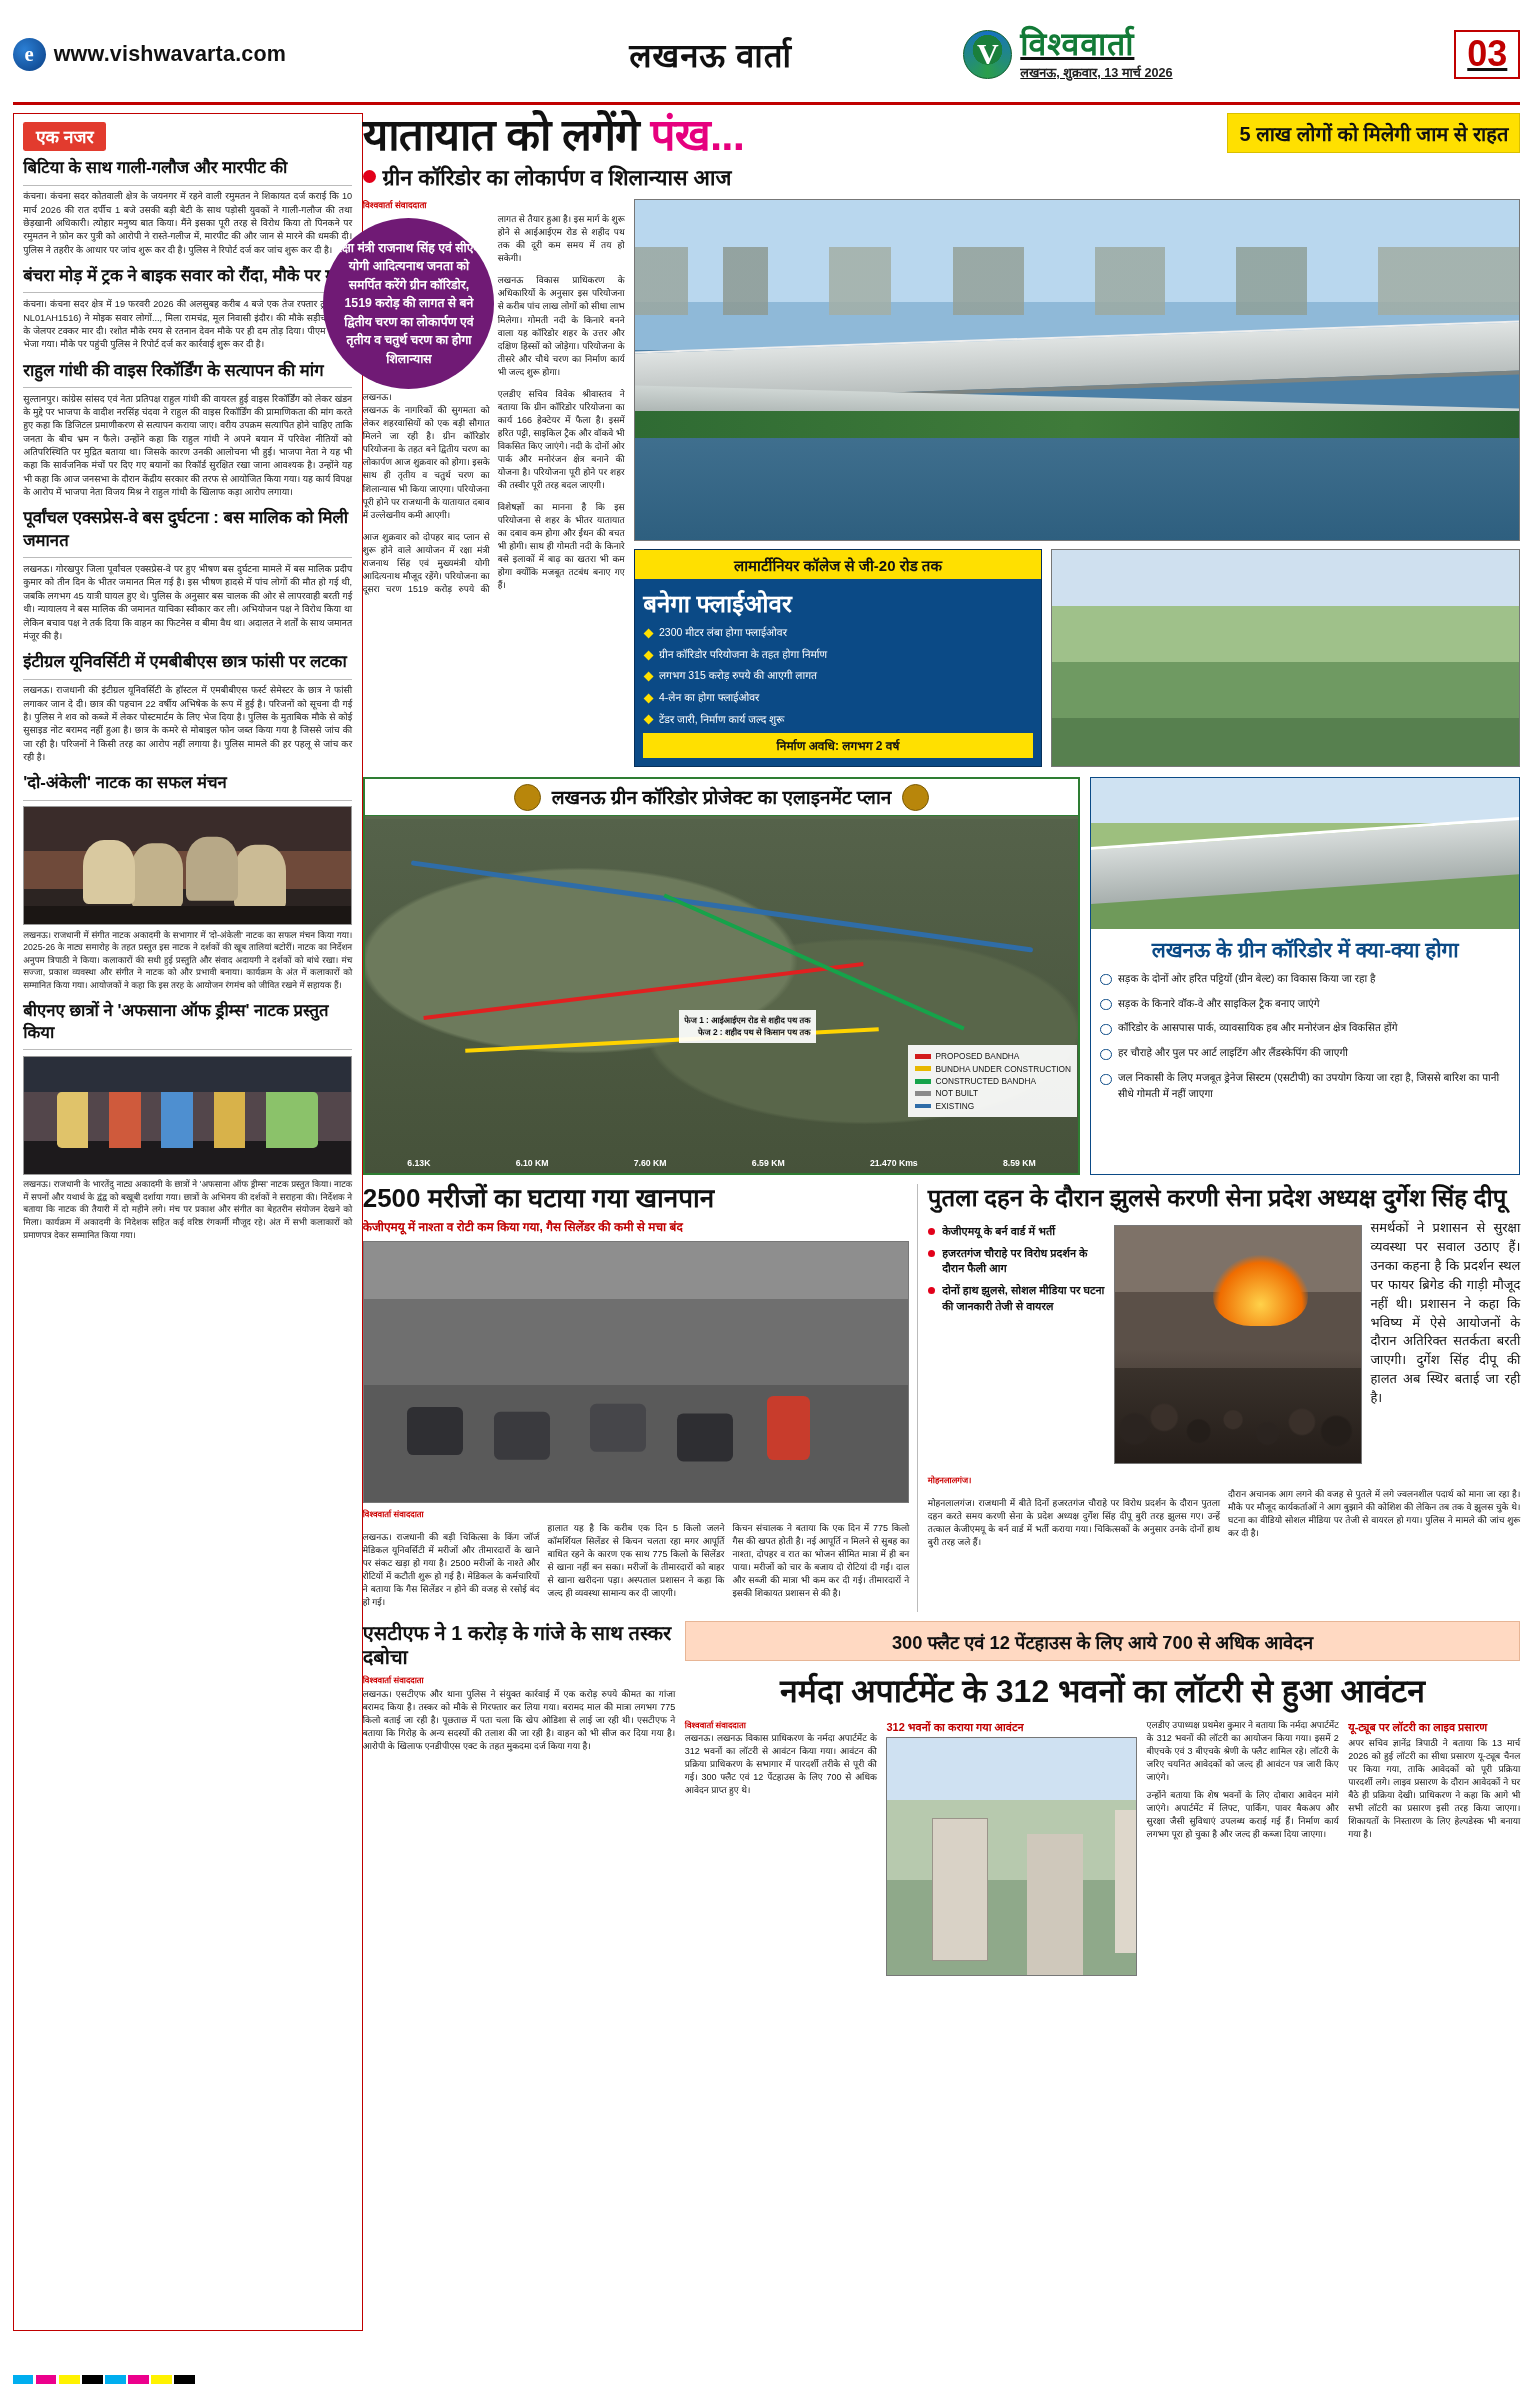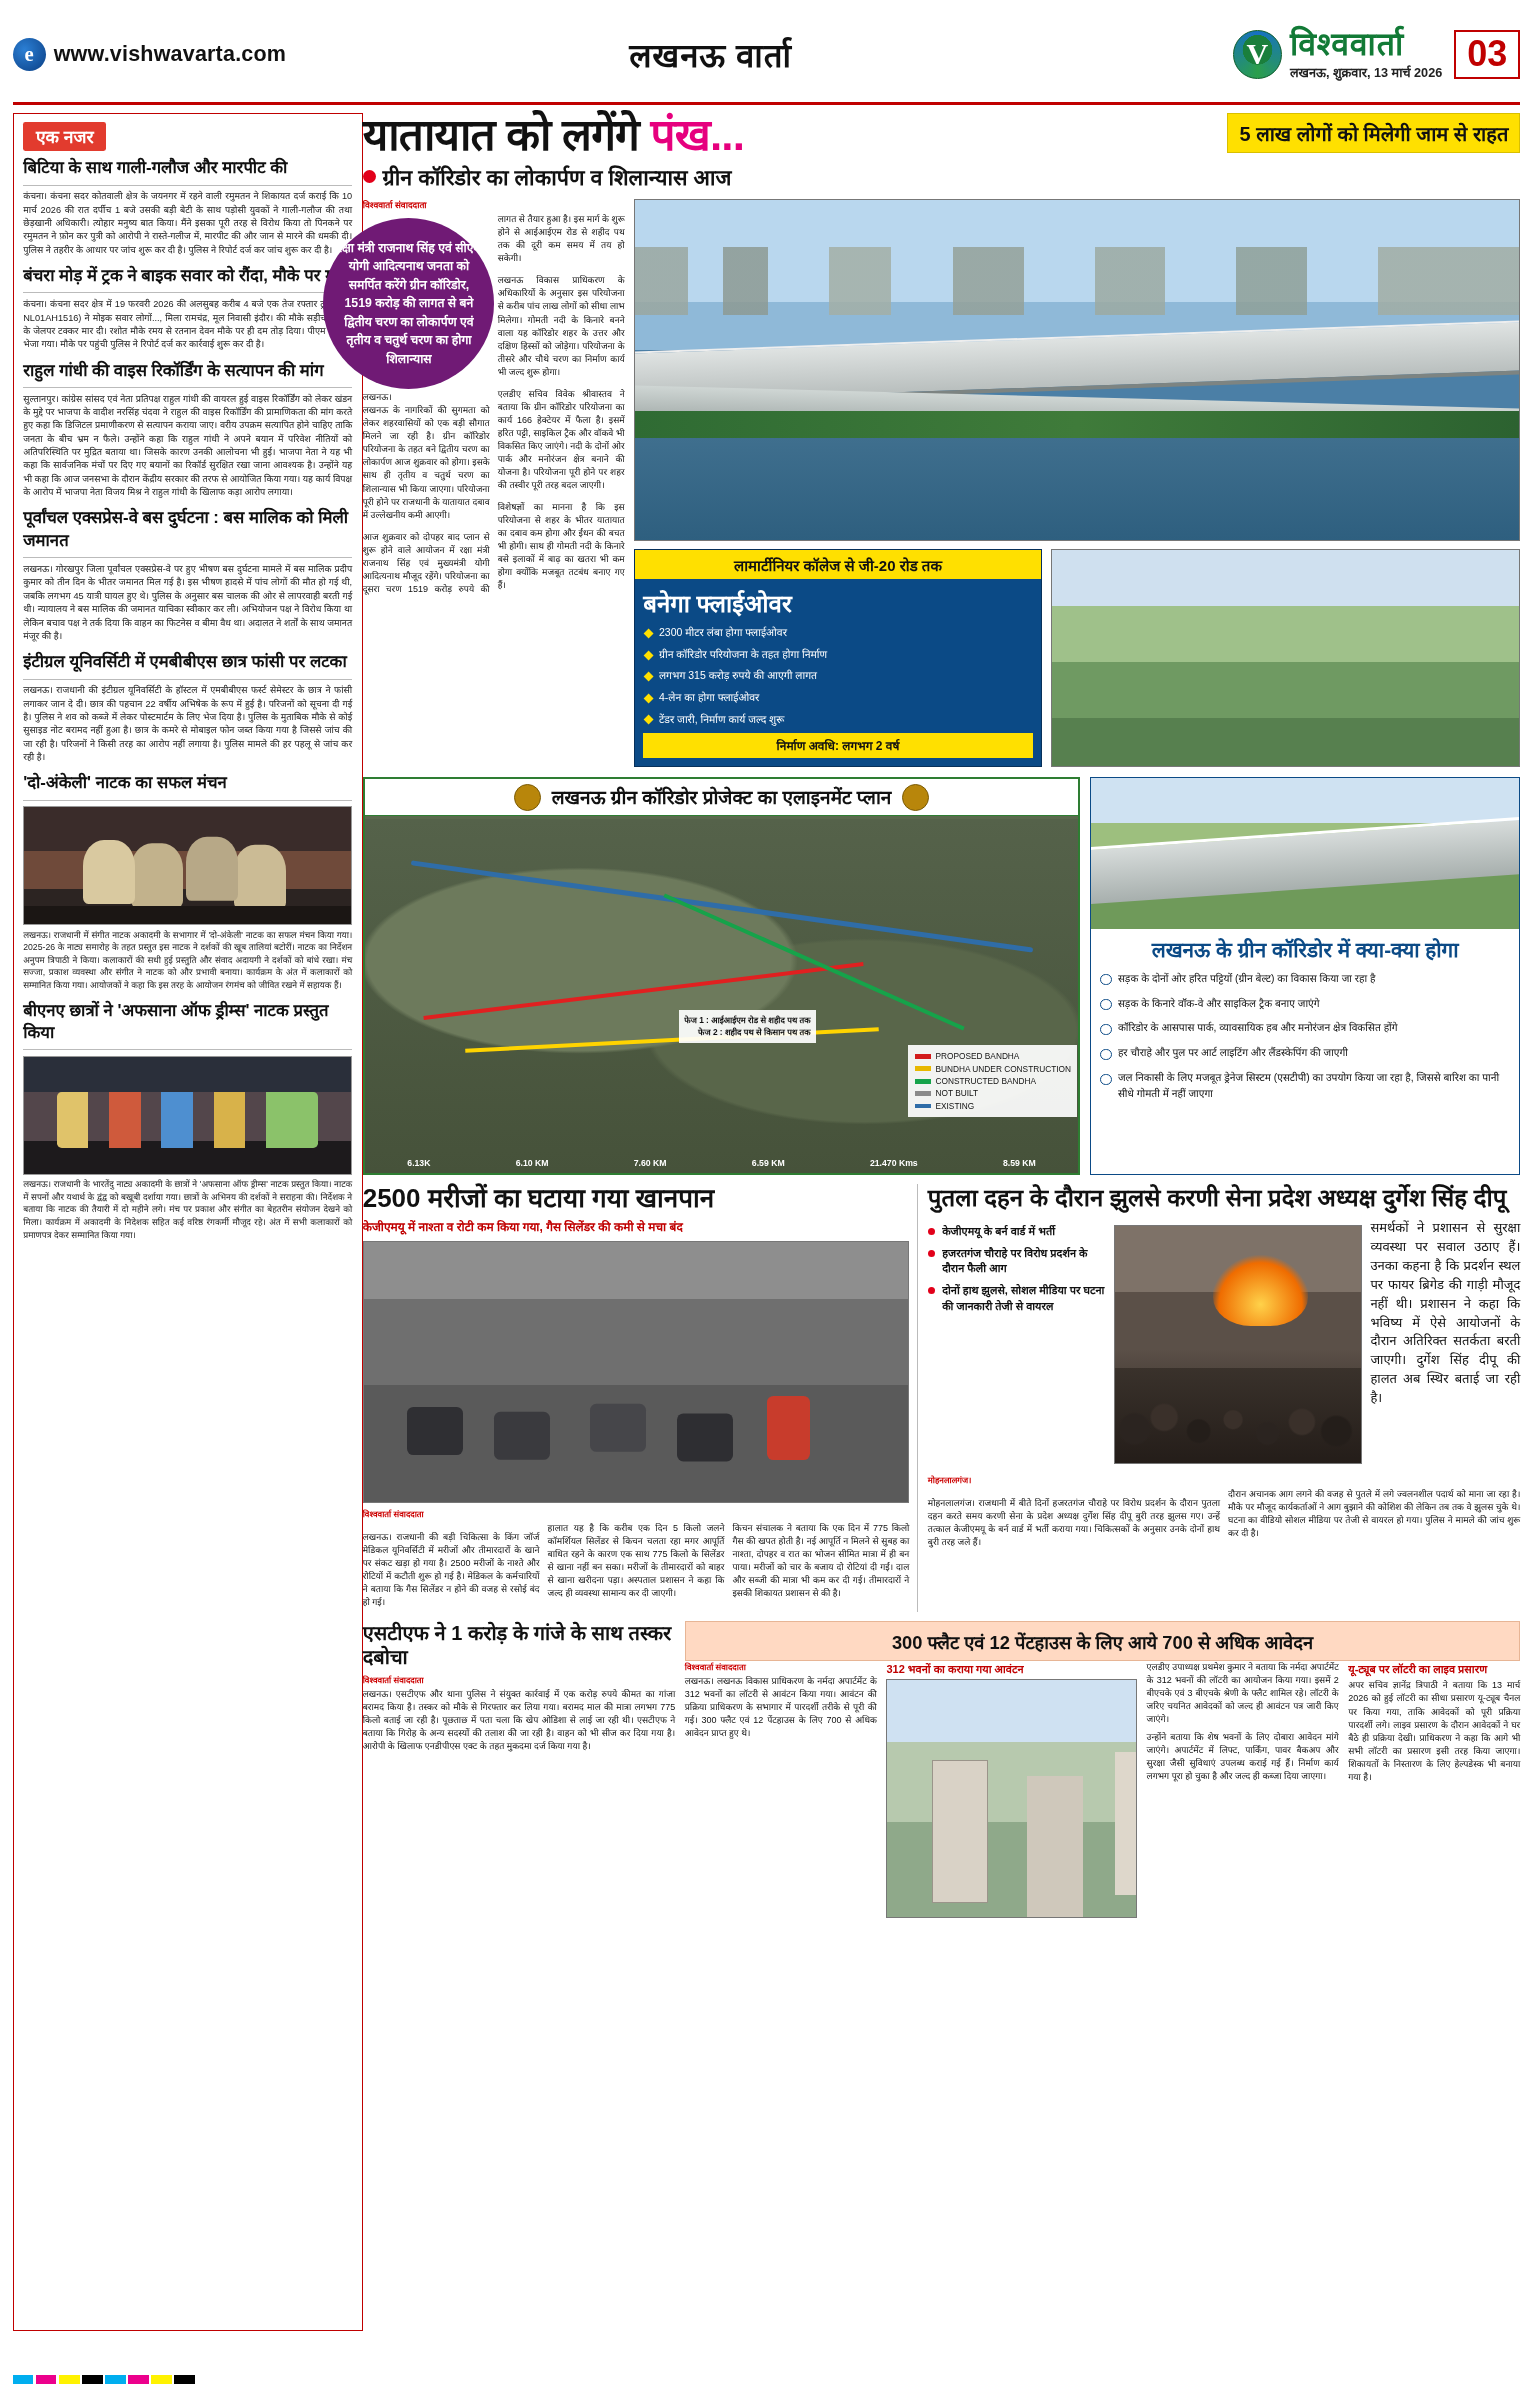--- a/index.html
+++ b/index.html
@@ -31,21 +31,21 @@
     color:#fff; font-size:20.7px; font-weight:bold;
     display:flex;align-items:center;justify-content:center;
     font-family:"Liberation Serif", serif;
   }
   .mh-left .url { font-size:21.5px; font-weight:bold; letter-spacing:0.2px;}
   .mh-center { flex:1; text-align:center; }
   .mh-center .ttl {
     font-size:33px; font-weight:bold; font-family:"Liberation Sans", sans-serif;
     letter-spacing:0.8px;
   }
-  .mh-right { display:flex; align-items:center; gap:12px; width:557px; justify-content:flex-end;}
+  .mh-right { display:flex; align-items:center; gap:26px; width:557px; justify-content:space-between;text-decoration:underline;}
   .brandblock { display:flex; align-items:center; gap:8px; }
   .brandblock .vmark {
     width:49px;height:49px;border-radius:50%;
     background:
       radial-gradient(circle at 50% 40%, #1a7f3c 0 40%, transparent 41%),
       conic-gradient(#1670c4, #2b9e4b, #1670c4);
     position:relative;
     border:1.6px solid #0c5c2a;
   }
   .brandblock .vmark:after{
@@ -585,20 +585,21 @@
 
       <div class="bottomrow">
         <div class="bot-left">
           <div class="h-mid" style="font-size:20px">एसटीएफ ने 1 करोड़ के गांजे के साथ तस्कर दबोचा</div>
           <div class="byline-sm" style="margin-top:4.8px">विश्ववार्ता संवाददाता</div>
           <div class="bot-col">लखनऊ। एसटीएफ और थाना पुलिस ने संयुक्त कार्रवाई में एक करोड़ रुपये कीमत का गांजा बरामद किया है। तस्कर को मौके से गिरफ्तार कर लिया गया। बरामद माल की मात्रा लगभग 775 किलो बताई जा रही है। पूछताछ में पता चला कि खेप ओडिशा से लाई जा रही थी। एसटीएफ ने बताया कि गिरोह के अन्य सदस्यों की तलाश की जा रही है। वाहन को भी सीज कर दिया गया है। आरोपी के खिलाफ एनडीपीएस एक्ट के तहत मुकदमा दर्ज किया गया है।</div>
         </div>
 
         <div class="bot-right">
           <div class="peach-strip">300 फ्लैट एवं 12 पेंटहाउस के लिए आये 700 से अधिक आवेदन</div>
+          <div class="bot-title">नर्मदा अपार्टमेंट के 312 भवनों का लॉटरी से हुआ आवंटन</div>
           <div class="bot-grid">
             <div style="width:23%">
               <div class="byline-sm">विश्ववार्ता संवाददाता</div>
               <div class="bot-col">लखनऊ। लखनऊ विकास प्राधिकरण के नर्मदा अपार्टमेंट के 312 भवनों का लॉटरी से आवंटन किया गया। आवंटन की प्रक्रिया प्राधिकरण के सभागार में पारदर्शी तरीके से पूरी की गई। 300 फ्लैट एवं 12 पेंटहाउस के लिए 700 से अधिक आवेदन प्राप्त हुए थे।</div>
             </div>
             <div style="width:30%">
               <div class="red-head-sm">312 भवनों का कराया गया आवंटन</div>
               <div class="bot-photo">
                 <div class="tower"></div>
               </div>

